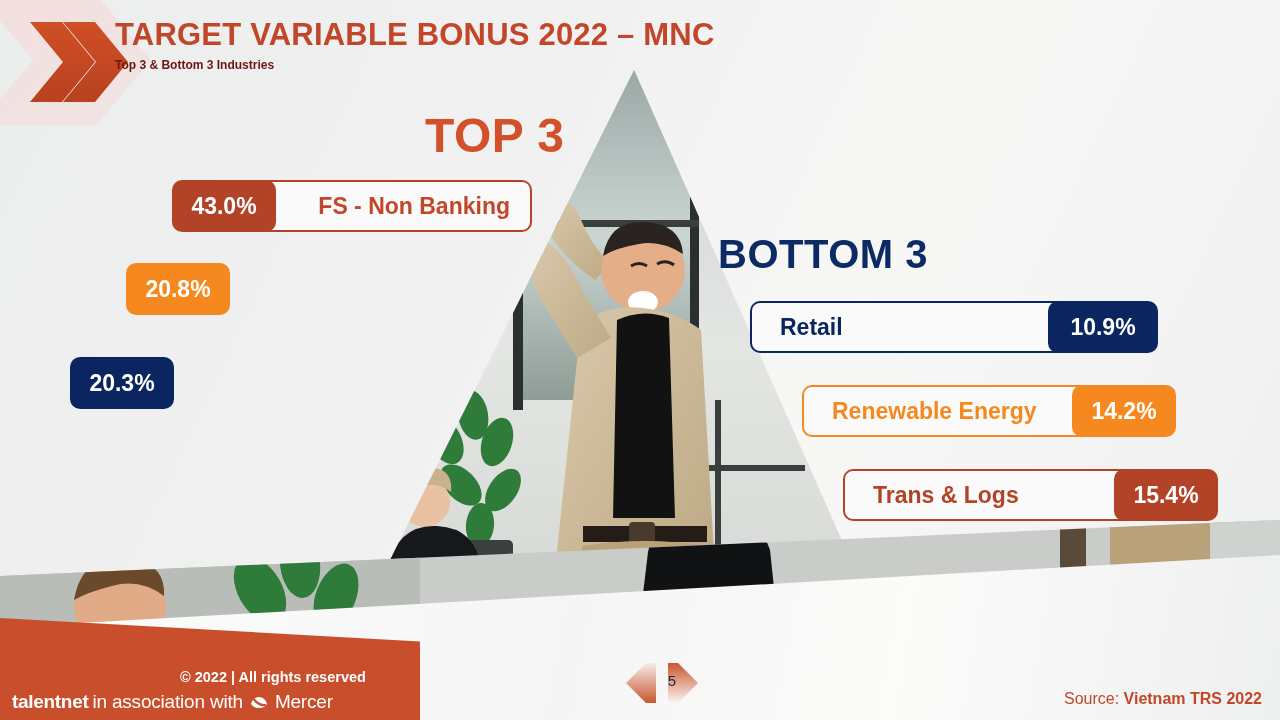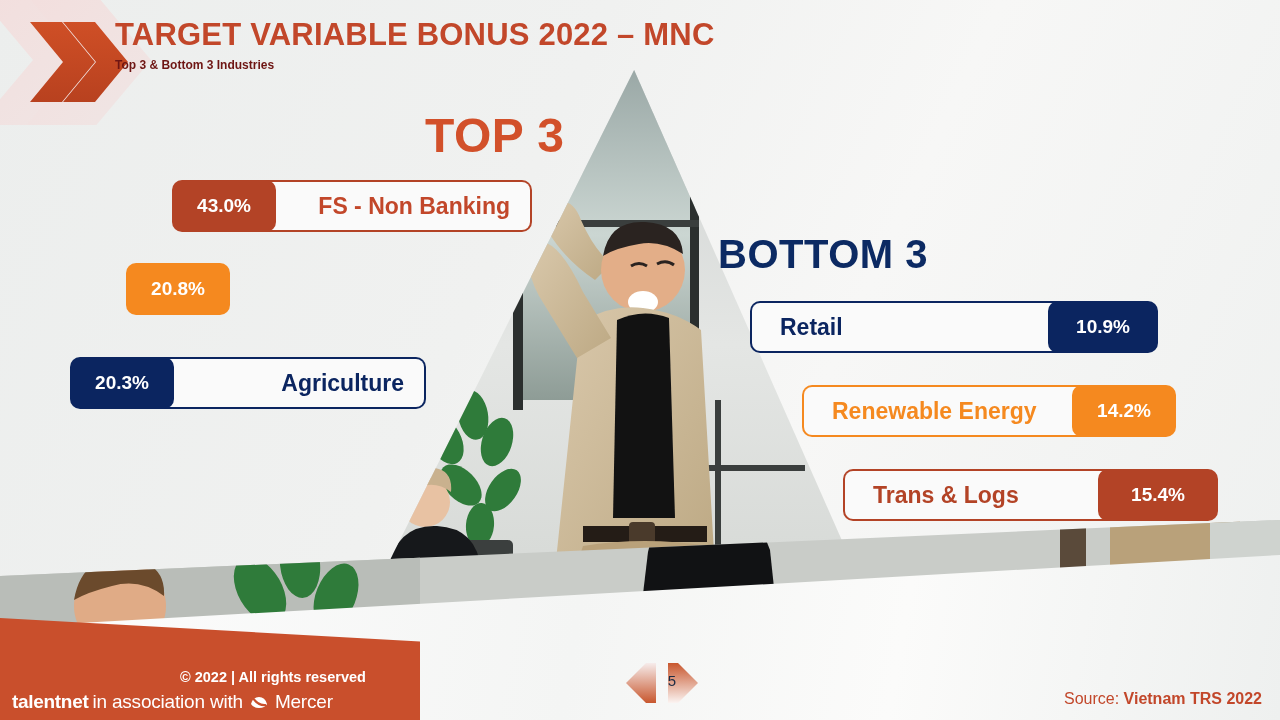--- a/index.html
+++ b/index.html
@@ -67,21 +67,21 @@
     position:absolute; height:52px; display:flex; align-items:stretch;
     border-radius:10px;
   }
   .bar .track {
     flex:1; display:flex; align-items:center;
     background:#fafafa;
     border-style:solid; border-width:2px;
   }
   .bar .badge {
     display:flex; align-items:center; justify-content:center;
-    color:#ffffff; font-size:19px; font-weight:bold;
+    color:#ffffff; font-size:23px; font-weight:bold;
     border-radius:10px;
   }
   .bar .lbl { font-size:23px; font-weight:bold; white-space:nowrap; }
 
   
   .bar.left .badge { border-radius:10px; position:relative; z-index:2; }
   .bar.left .track {
     border-left:none; border-radius:0 10px 10px 0;
     justify-content:flex-end; padding-right:20px; margin-left:-10px;
     padding-left:20px;
@@ -212,23 +212,20 @@
       <span class="lbl" style="color:#c2472a;">FS - Non Banking</span>
     </div>
   </div>
 
   <div class="bar left" style="left:126px; top:263px; width:385px;">
     <div class="badge" style="background:#f5891f; width:104px;">20.8%</div>
   </div>
 
   <div class="bar left" style="left:70px; top:357px; width:356px;">
     <div class="badge" style="background:#0b2560; width:104px;">20.3%</div>
-    <div class="track" style="border-color:#0b2560;">
-      <span class="lbl" style="color:#0b2560;">Agriculture</span>
-    </div>
   </div>
 
   <div class="sec-bottom3">BOTTOM 3</div>
 
   <div class="bar right" style="left:750px; top:301px; width:408px;">
     <div class="track" style="border-color:#0b2560;">
       <span class="lbl" style="color:#0b2560;">Retail</span>
     </div>
     <div class="badge" style="background:#0b2560; width:110px;">10.9%</div>
   </div>
@@ -237,21 +234,21 @@
     <div class="track" style="border-color:#f5891f;">
       <span class="lbl" style="color:#f5891f;">Renewable Energy</span>
     </div>
     <div class="badge" style="background:#f5891f; width:104px;">14.2%</div>
   </div>
 
   <div class="bar right" style="left:843px; top:469px; width:375px;">
     <div class="track" style="border-color:#b34326;">
       <span class="lbl" style="color:#b34326;">Trans &amp; Logs</span>
     </div>
-    <div class="badge" style="background:#b34326; width:120px;">15.4%</div>
+    <div class="badge" style="background:#b34326; width:104px;">15.4%</div>
   </div>
 
   <div class="photo-bottom">
     <svg class="scene" width="1280" height="200" viewBox="0 0 1280 200" preserveAspectRatio="none">
       <rect x="0" y="0" width="1280" height="200" fill="#c9ccc8"></rect>
       <rect x="0" y="0" width="420" height="200" fill="#b9bdb8"></rect>
 
       <circle cx="120" cy="86" r="46" fill="#e0ab86"></circle>
       <path d="M74,80 q8,-46 52,-42 q40,4 38,38 q-24,-18 -52,-10 q-24,6 -38,14 Z" fill="#6b4a2c"></path>
       <path d="M58,200 q8,-72 70,-74 q64,-2 74,74 Z" fill="#2e3338"></path>

